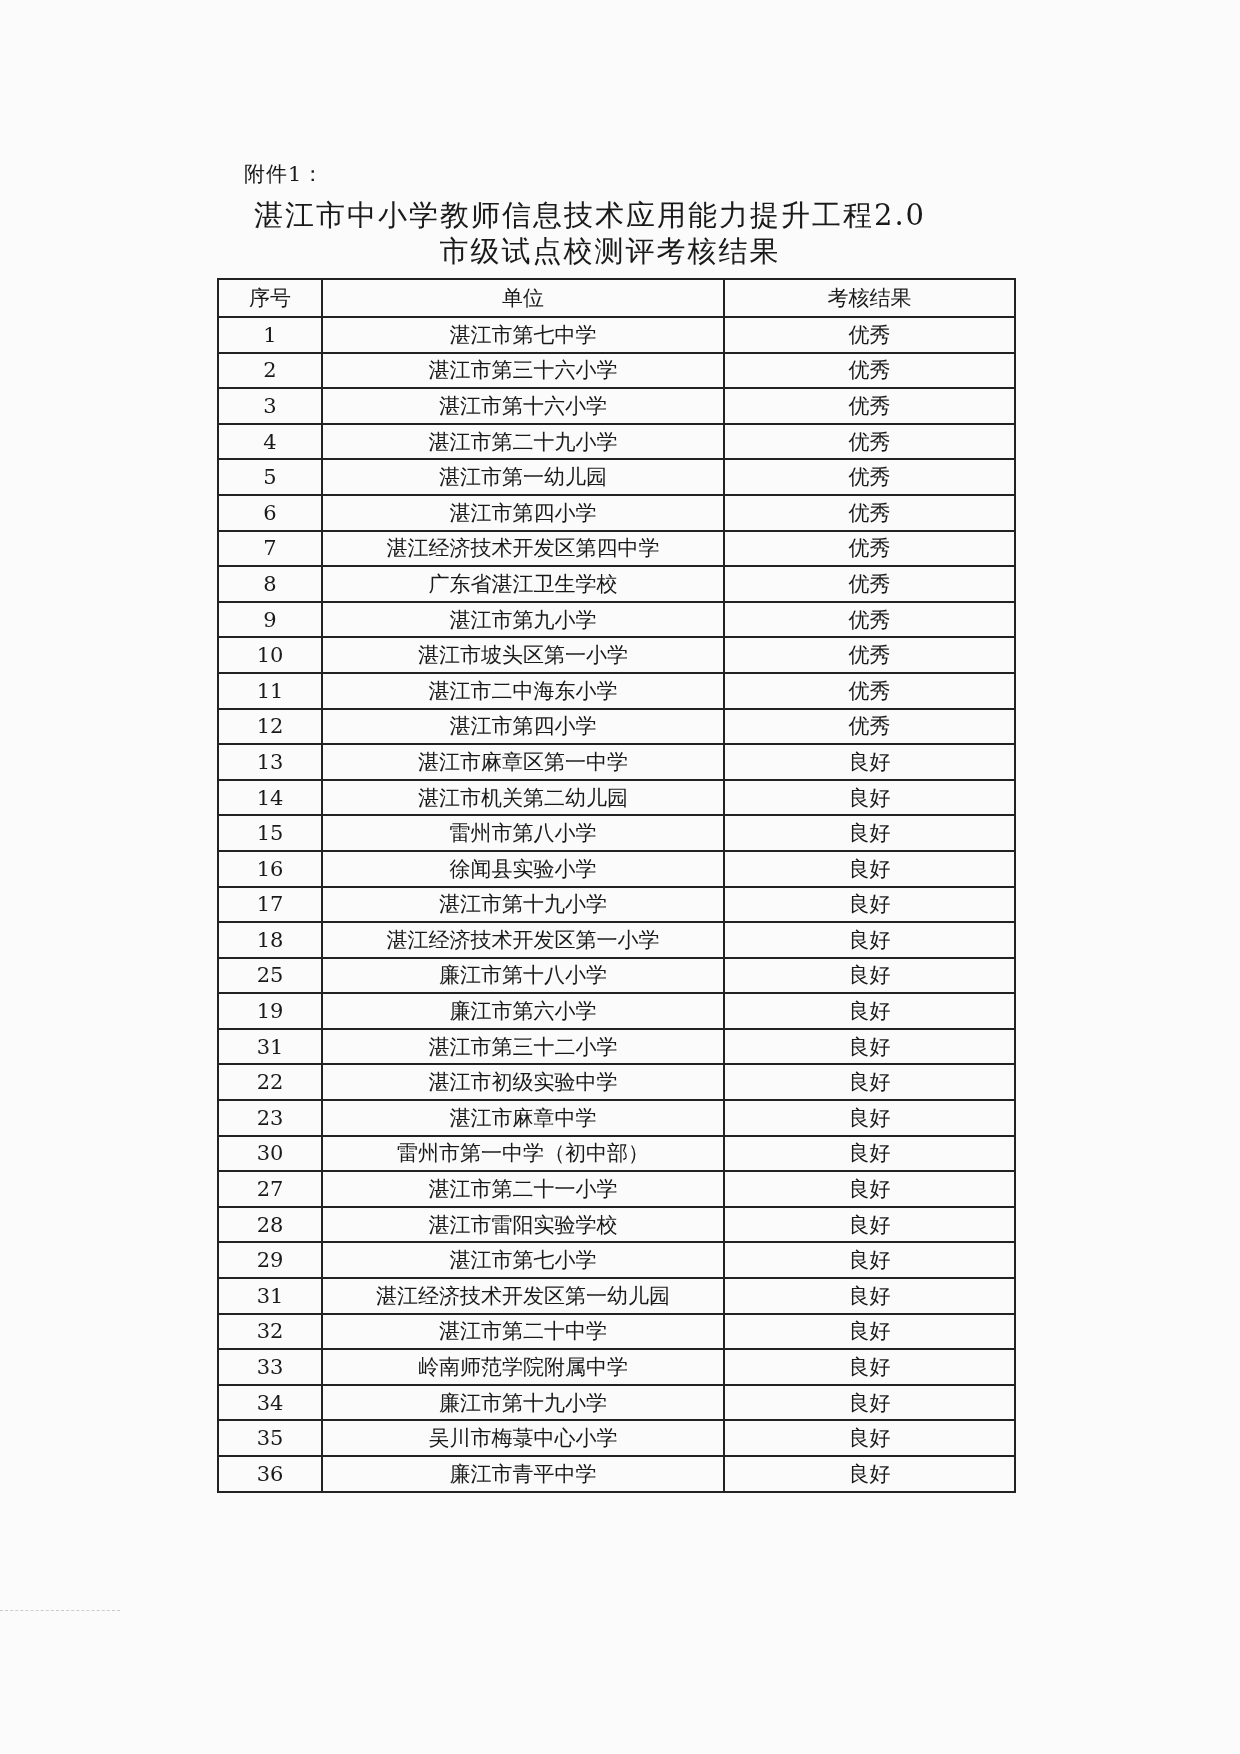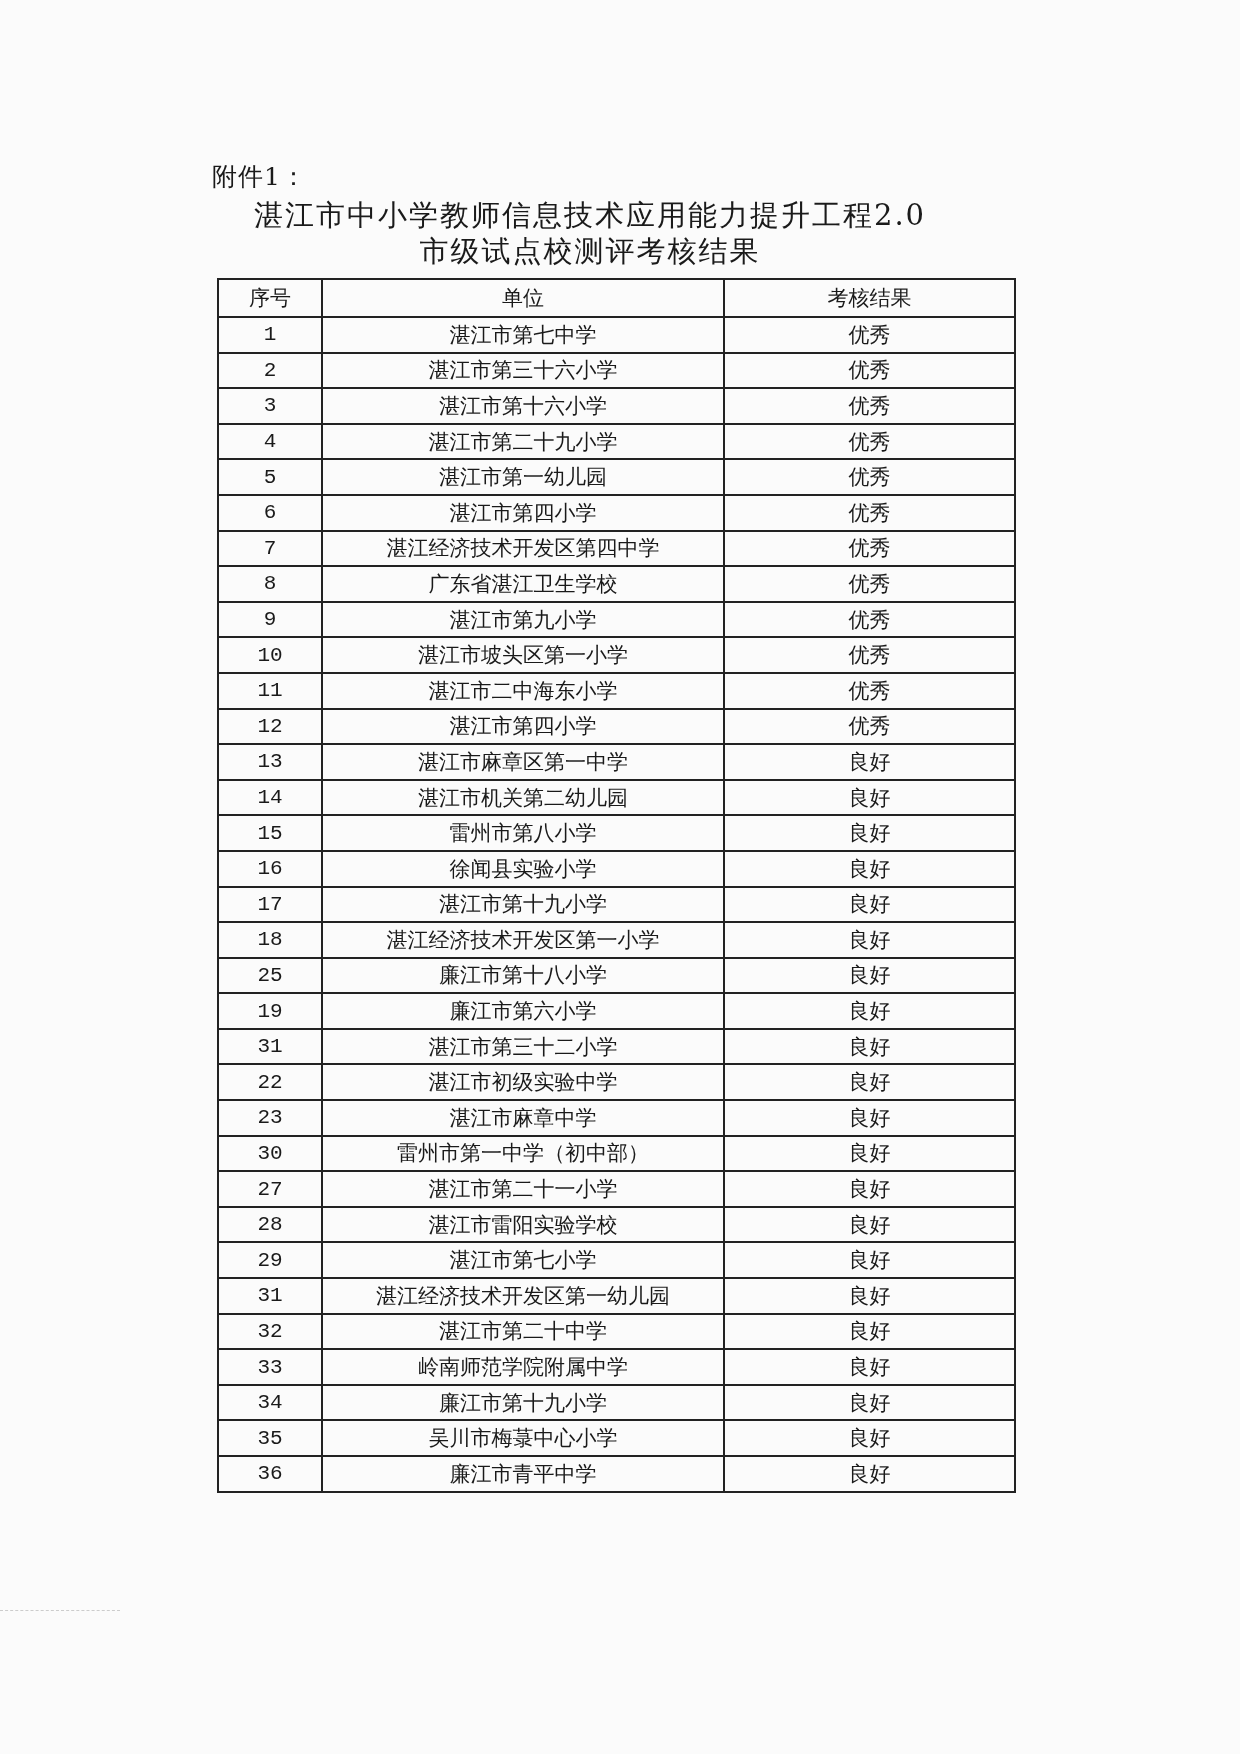--- a/index.html
+++ b/index.html
@@ -5,35 +5,34 @@
   html, body { margin: 0; padding: 0; }
   body {
     width: 1240px; height: 1754px;
     background: #fbfbfb;
     position: relative;
     font-family: "DejaVu Serif", "Liberation Serif", serif;
     color: #1a1a1a;
     overflow: hidden;
   }
   .attach {
-    position: absolute; left: 212px; top: 160px;
-    font-size: 25px; letter-spacing: 1px;
+    position: absolute; left: 244px; top: 160px;
+    font-size: 21px; letter-spacing: 1px;
   }
   .title {
     position: absolute; left: 0; width: 1180px; text-align: center;
     font-size: 29px; letter-spacing: 2px; line-height: 38px;
   }
   .title.l1 { top: 196px; }
-  .title.l2 { top: 232px; }
+  .title.l2 { top: 232px; margin-left: 20px; }
   table.results {
     position: absolute; left: 217px; top: 278px;
     width: 797px;
     border-collapse: collapse;
     table-layout: fixed;
-    font-family: Liberation Mono, monospace;
   }
   table.results th, table.results td {
     border: 2px solid #222;
     height: 33.6px;
     padding: 0;
     text-align: center;
     font-weight: normal;
     font-size: 21px;
     vertical-align: middle;
   }

